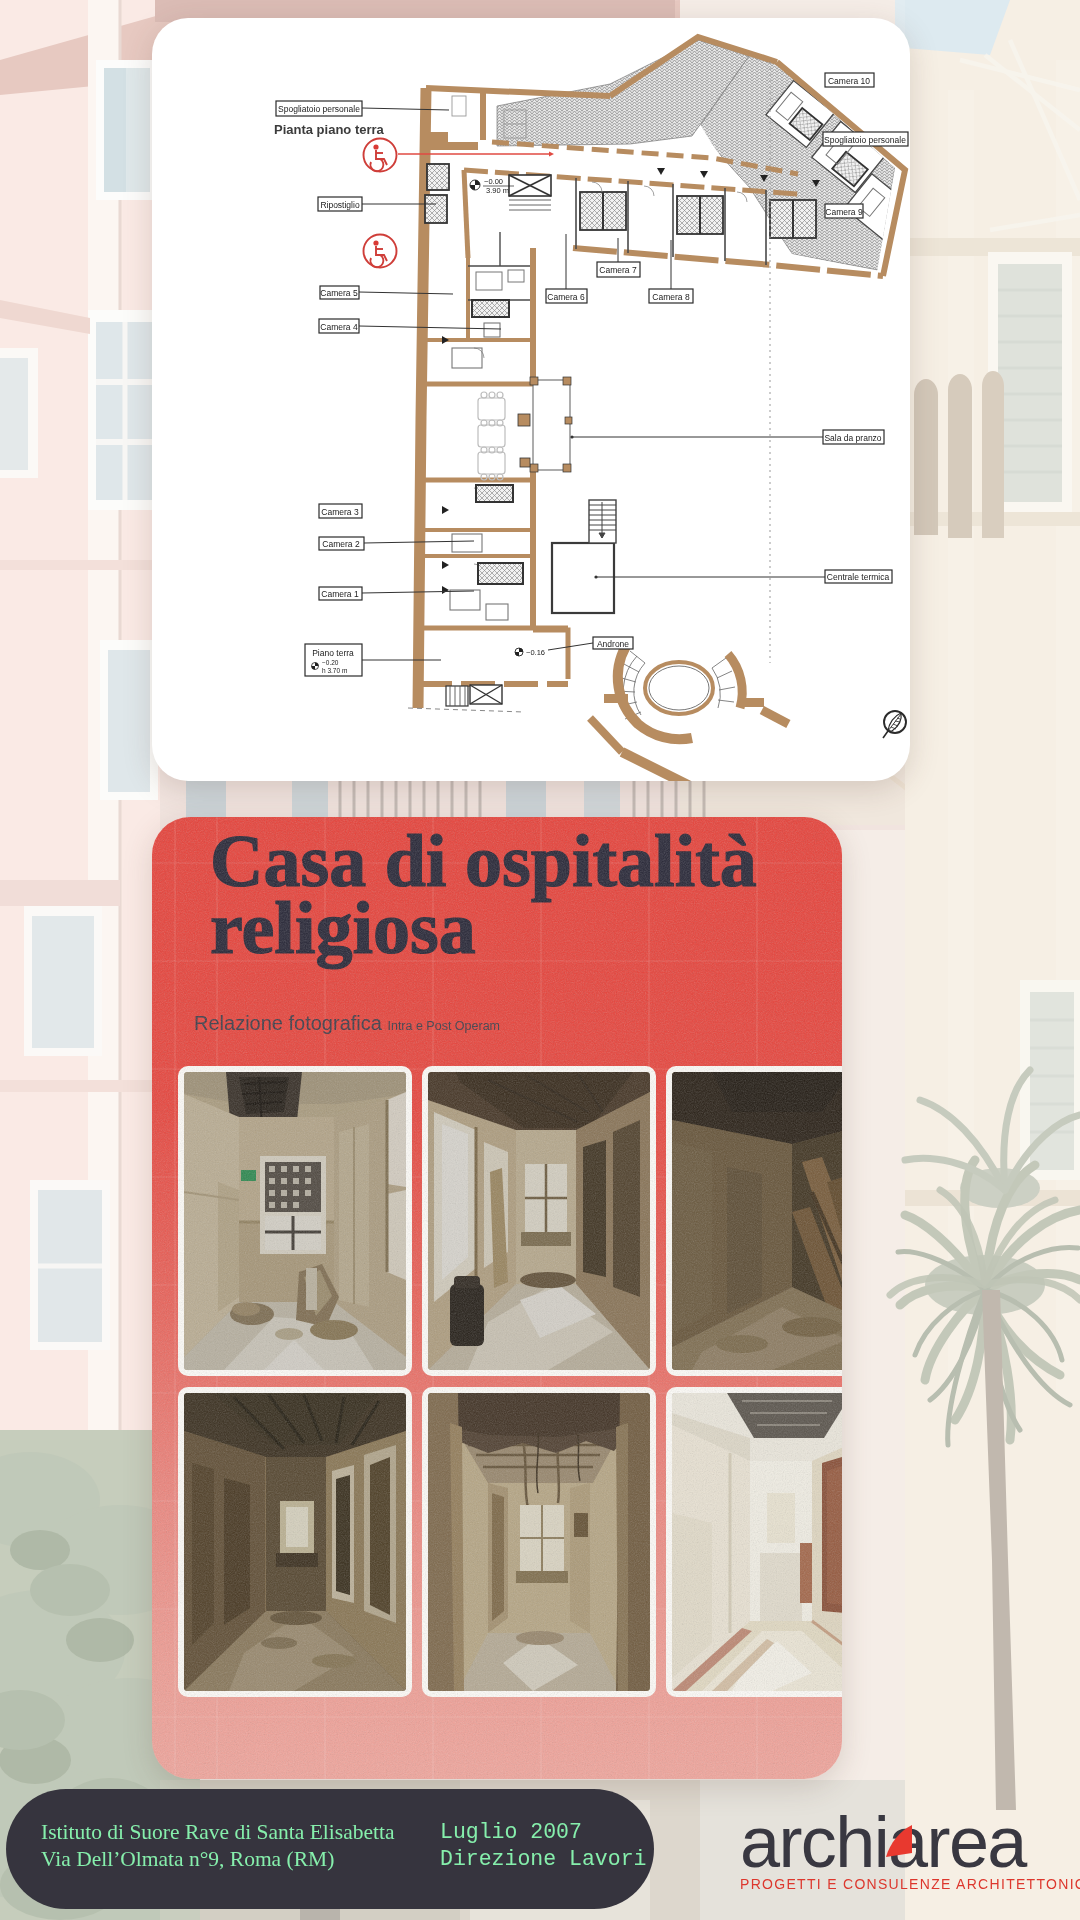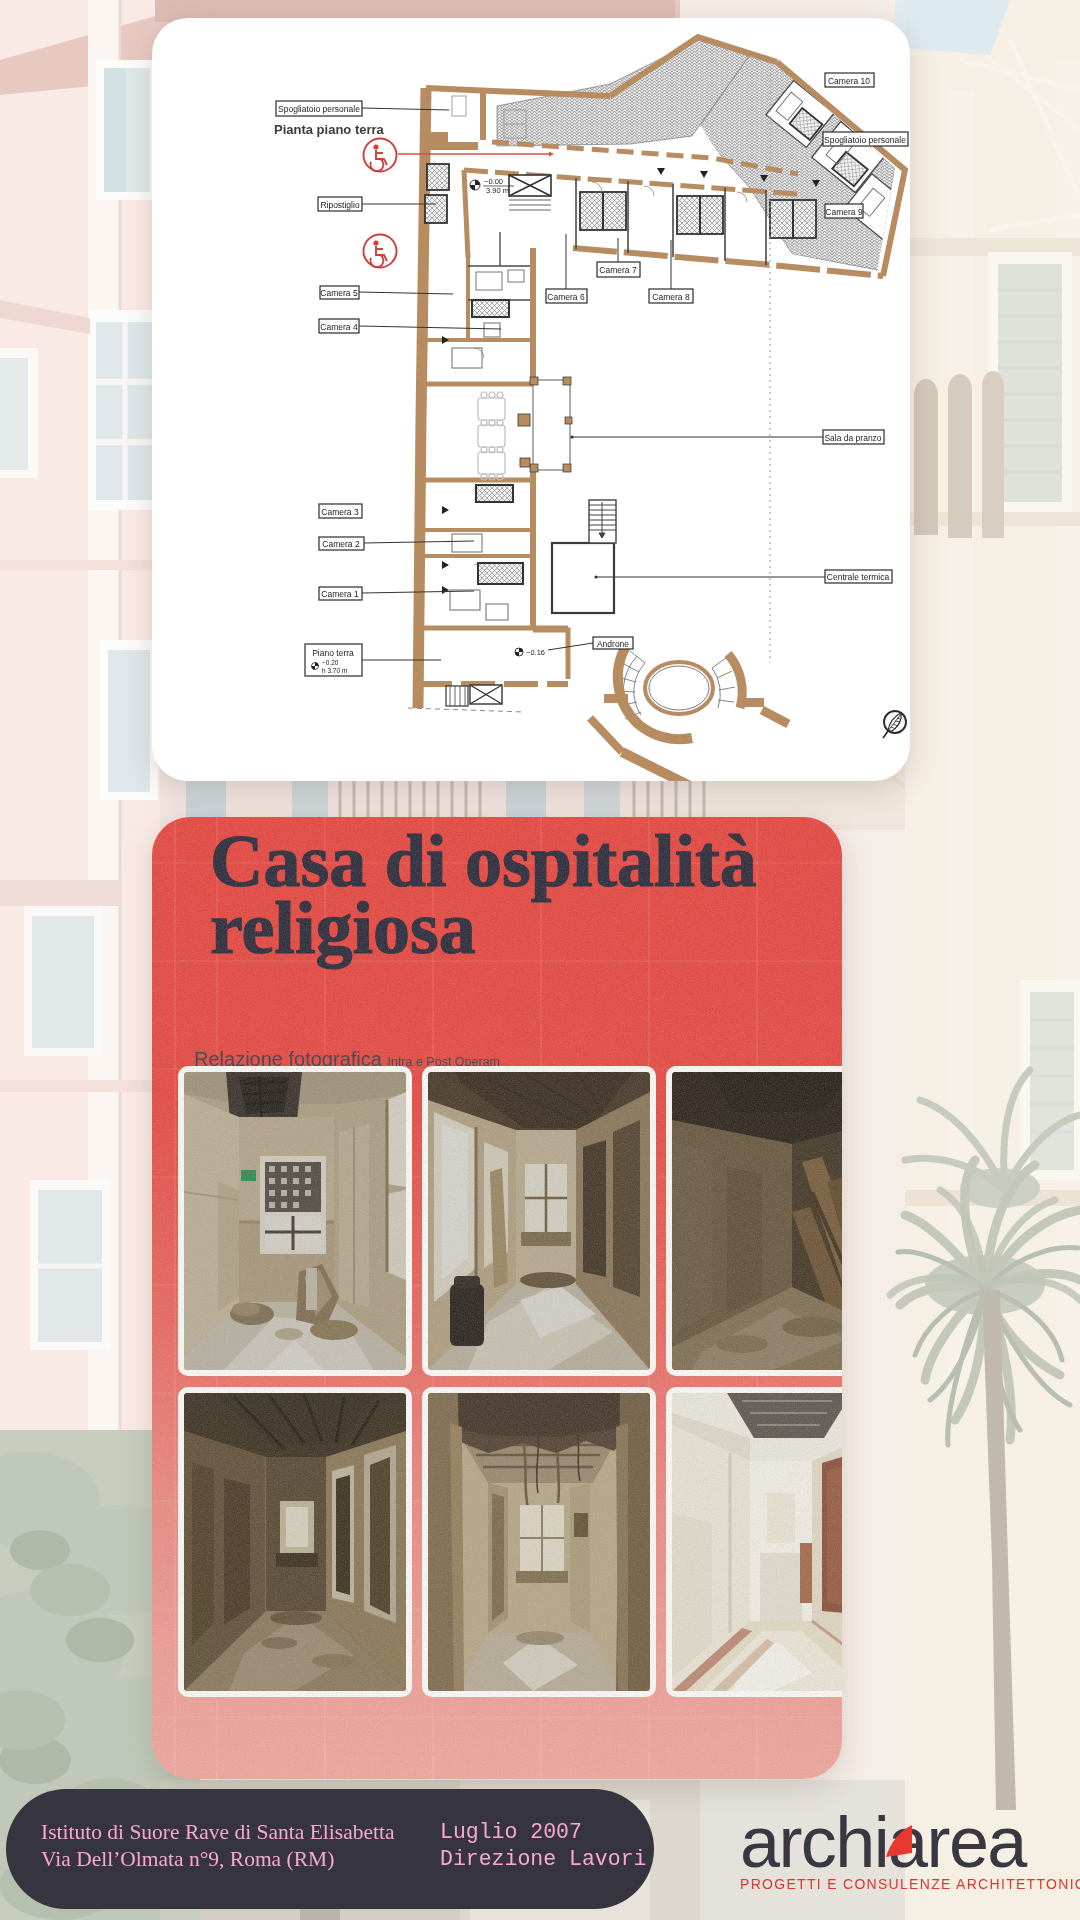--- a/index.html
+++ b/index.html
@@ -11,28 +11,28 @@
   .card-red{position:absolute;left:152px;top:817px;width:690px;height:962px;border-radius:38px;z-index:2;
       background:linear-gradient(180deg,#e7423a 0%,#e7453d 30%,#e9645b 52%,#ec8880 72%,#ef9d94 88%,#f0a59c 100%);
       box-shadow:0 8px 30px rgba(90,60,50,.18);overflow:hidden;}
   .grid-lines{position:absolute;left:0;top:0;width:100%;height:100%;
       background-image:repeating-linear-gradient(90deg,rgba(255,255,255,0.08) 0 2px,transparent 2px 108px),
                        repeating-linear-gradient(0deg,rgba(255,255,255,0.06) 0 2px,transparent 2px 108px);
       background-position:64px 47px;}
   .title{position:absolute;left:58px;top:11px;width:680px;
       font-family:"Liberation Serif",serif;font-weight:bold;
       font-size:74px;line-height:67px;letter-spacing:0px;color:#272636;-webkit-text-stroke:1.2px #272636;}
-  .subtitle{position:absolute;left:42px;top:195px;color:#3c3b47;font-size:20px;margin-top:36px;}
+  .subtitle{position:absolute;left:42px;top:195px;color:#3c3b47;font-size:20px;}
   .subtitle .small{font-size:12.5px;}
   .photo{position:absolute;width:222px;height:298px;border:6px solid #fdfbf7;border-radius:10px;
       overflow:hidden;background:#7a6a52;}
   .photo svg{display:block;}
   .pill{position:absolute;left:6px;top:1789px;width:648px;height:120px;border-radius:60px;
       background:#36343e;z-index:3;}
-  .pill .col{position:absolute;color:#f9a8d4;font-family:"Liberation Serif",serif;
+  .pill .col{position:absolute;color:#86efac;font-family:"Liberation Serif",serif;
       font-size:21.5px;line-height:27px;white-space:nowrap;}
   .logo{position:absolute;left:740px;top:1801px;width:300px;z-index:3;}
   .logo .word{font-size:72px;letter-spacing:-1.6px;color:#393841;font-weight:normal;position:relative;}
   .logo .tag{font-size:14px;letter-spacing:1.3px;color:#dd372d;margin-top:-7px;white-space:nowrap;}
 </style>
 </head>
 <body>
 
 <svg id="bg" width="1080" height="1920" viewBox="0 0 1080 1920">
 

